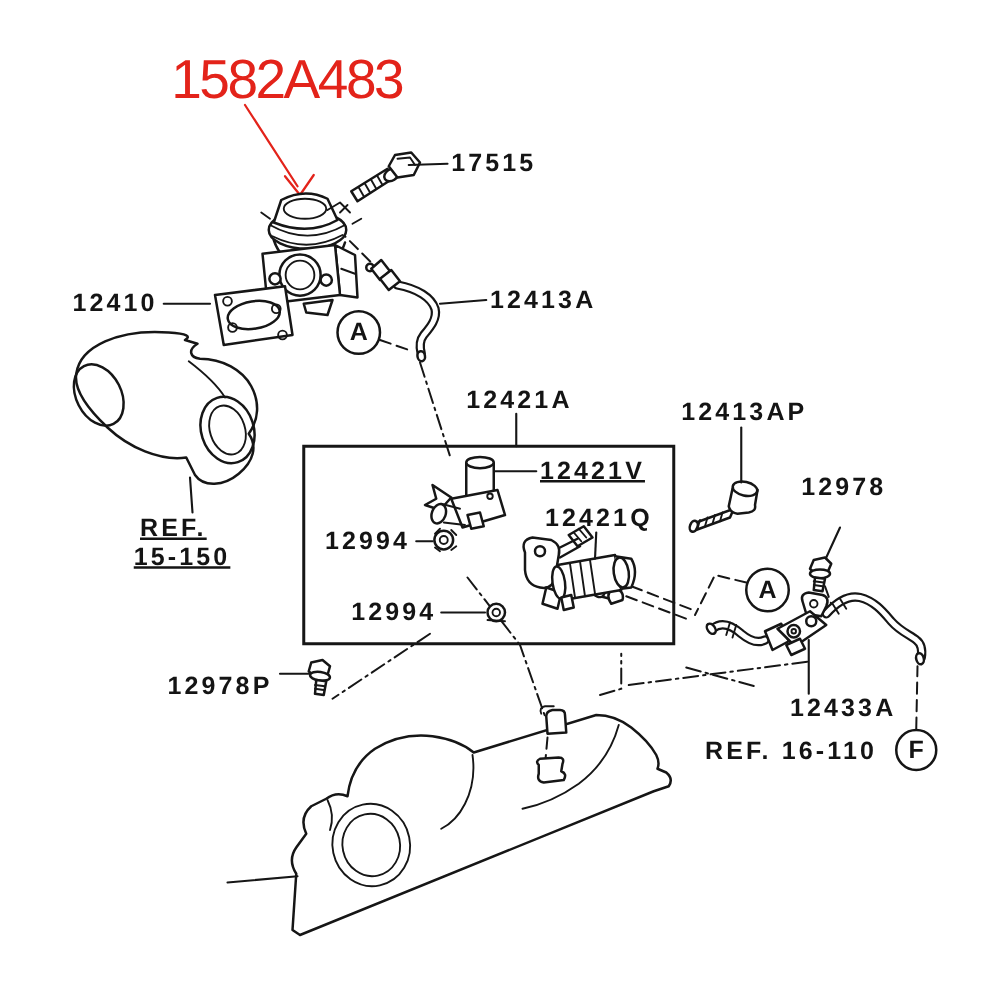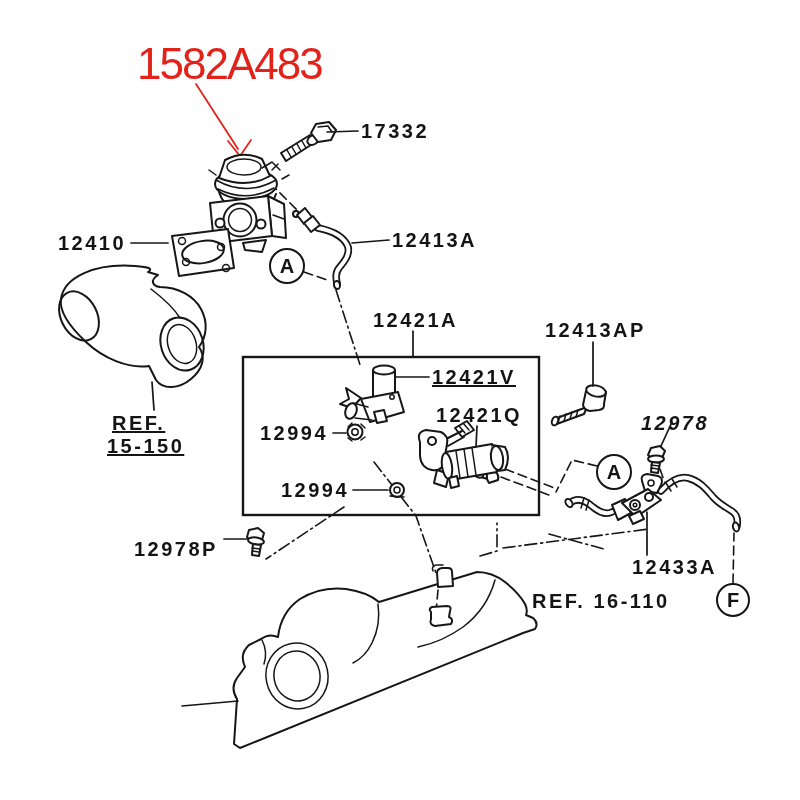--- a/index.html
+++ b/index.html
@@ -233,45 +233,45 @@
       <path class="leader" d="M672,422 L661,446"></path>
       <path class="leader" d="M224,539 L247,539"></path>
       <path class="leader" d="M647,512 L647,555"></path>
       <path class="leader" d="M154,410 L152,382"></path>
       <path class="leader" d="M182,706 L238,701"></path>
     </g>
   </svg>
 
   <div class="red-lbl" style="left:137px;top:42px;color:#e3231a;">1582A483</div>
 
-  <div class="lbl" style="left:361px;top:120px;">17332</div>
+  <div class="lbl" style="left:361px;top:120px;">17515</div>
 
   <div class="lbl" style="left:58px;top:232px;">12410</div>
 
   <div class="lbl" style="left:392px;top:229px;">12413A</div>
 
   <div class="lbl" style="left:373px;top:309px;">12421A</div>
 
   <div class="lbl" style="left:545px;top:319px;">12413AP</div>
 
   <div class="lbl" style="left:432px;top:366px;text-decoration:underline;">12421V</div>
 
   <div class="lbl" style="left:436px;top:404px;">12421Q</div>
 
   <div class="lbl" style="left:260px;top:422px;">12994</div>
 
-  <div class="lbl" style="left:641px;top:412px;font-style:italic;">12978</div>
+  <div class="lbl" style="left:641px;top:379px;">12978</div>
 
   <div class="lbl" style="left:281px;top:479px;">12994</div>
 
   <div class="lbl" style="left:134px;top:528px;margin-top:10px;">12978P</div>
 
   <div class="lbl" style="left:604px;top:556px;margin-left:28px;">12433A</div>
 
-  <div class="lbl" style="left:532px;top:590px;">REF. 16-110</div>
+  <div class="lbl" style="left:564px;top:590px;">REF. 16-110</div>
 
   <div class="lbl" style="left:112px;top:412px;">
     <div class="lbl2">REF.</div>
     <div class="lbl2" style="margin-left:-5px;">15-150</div>
   </div>
 
 
   <div class="balloon" style="left:269px;top:248px;width:36px;height:36px;">A</div>
 
   <div class="balloon" style="left:596px;top:454px;width:36px;height:36px;">A</div>

